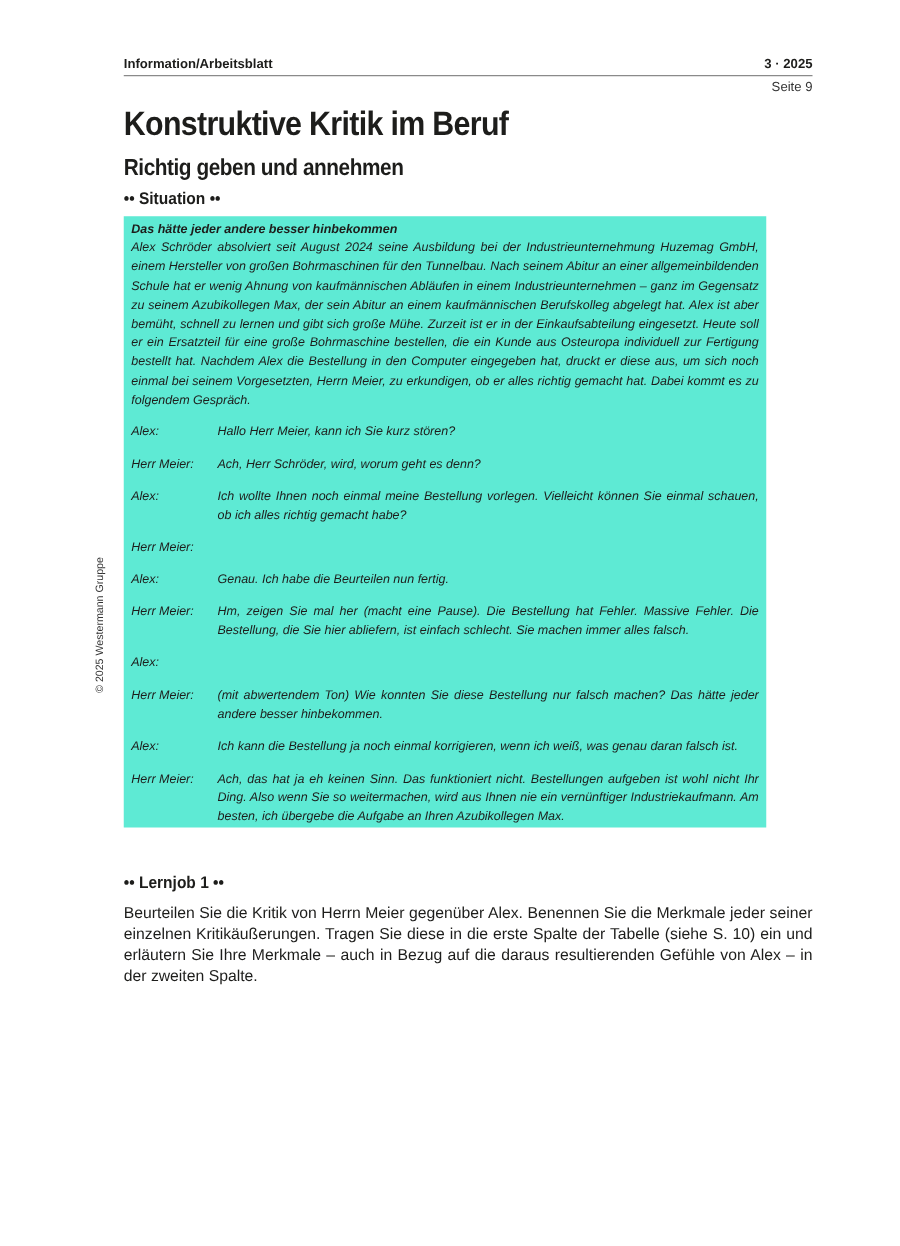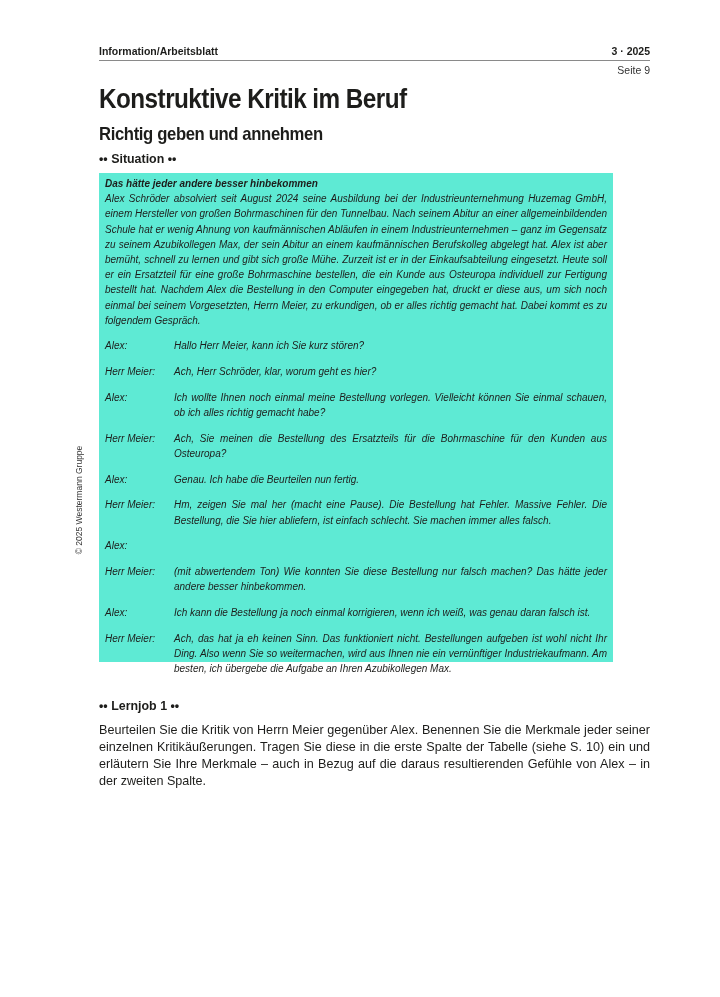--- a/index.html
+++ b/index.html
@@ -51,29 +51,28 @@
 <div class="box">
   <p class="box-title">Das hätte jeder andere besser hinbekommen</p>
   <p class="intro">Alex Schröder absolviert seit August 2024 seine Ausbildung bei der Industrieunternehmung Huzemag GmbH, einem Hersteller von großen Bohrmaschinen für den Tunnelbau. Nach seinem Abitur an einer allgemeinbildenden Schule hat er wenig Ahnung von kaufmännischen Abläufen in einem Industrieunternehmen – ganz im Gegensatz zu seinem Azubikollegen Max, der sein Abitur an einem kaufmännischen Berufskolleg abgelegt hat. Alex ist aber bemüht, schnell zu lernen und gibt sich große Mühe. Zurzeit ist er in der Einkaufsabteilung eingesetzt. Heute soll er ein Ersatzteil für eine große Bohrmaschine bestellen, die ein Kunde aus Osteuropa individuell zur Fertigung bestellt hat. Nachdem Alex die Bestellung in den Computer eingegeben hat, druckt er diese aus, um sich noch einmal bei seinem Vorgesetzten, Herrn Meier, zu erkundigen, ob er alles richtig gemacht hat. Dabei kommt es zu folgendem Gespräch.</p>
   <div class="dialog">
     <div class="line">
       <span class="speaker">Alex:</span>
       <span class="utter">Hallo Herr Meier, kann ich Sie kurz stören?</span>
     </div>
     <div class="line">
       <span class="speaker">Herr Meier:</span>
-      <span class="utter">Ach, Herr Schröder, klar, worum geht es hier?</span>
+      <span class="utter">Ach, Herr Schröder, wird, worum geht es denn?</span>
     </div>
     <div class="line">
       <span class="speaker">Alex:</span>
       <span class="utter">Ich wollte Ihnen noch einmal meine Bestellung vorlegen. Vielleicht können Sie einmal schauen, ob ich alles richtig gemacht habe?</span>
     </div>
     <div class="line">
       <span class="speaker">Herr Meier:</span>
-      <span class="utter">Ach, Sie meinen die Bestellung des Ersatzteils für die Bohrmaschine für den Kunden aus Osteuropa?</span>
     </div>
     <div class="line">
       <span class="speaker">Alex:</span>
       <span class="utter">Genau. Ich habe die Beurteilen nun fertig.</span>
     </div>
     <div class="line">
       <span class="speaker">Herr Meier:</span>
       <span class="utter">Hm, zeigen Sie mal her (macht eine Pause). Die Bestellung hat Fehler. Massive Fehler. Die Bestellung, die Sie hier abliefern, ist einfach schlecht. Sie machen immer alles falsch.</span>
     </div>
     <div class="line">

